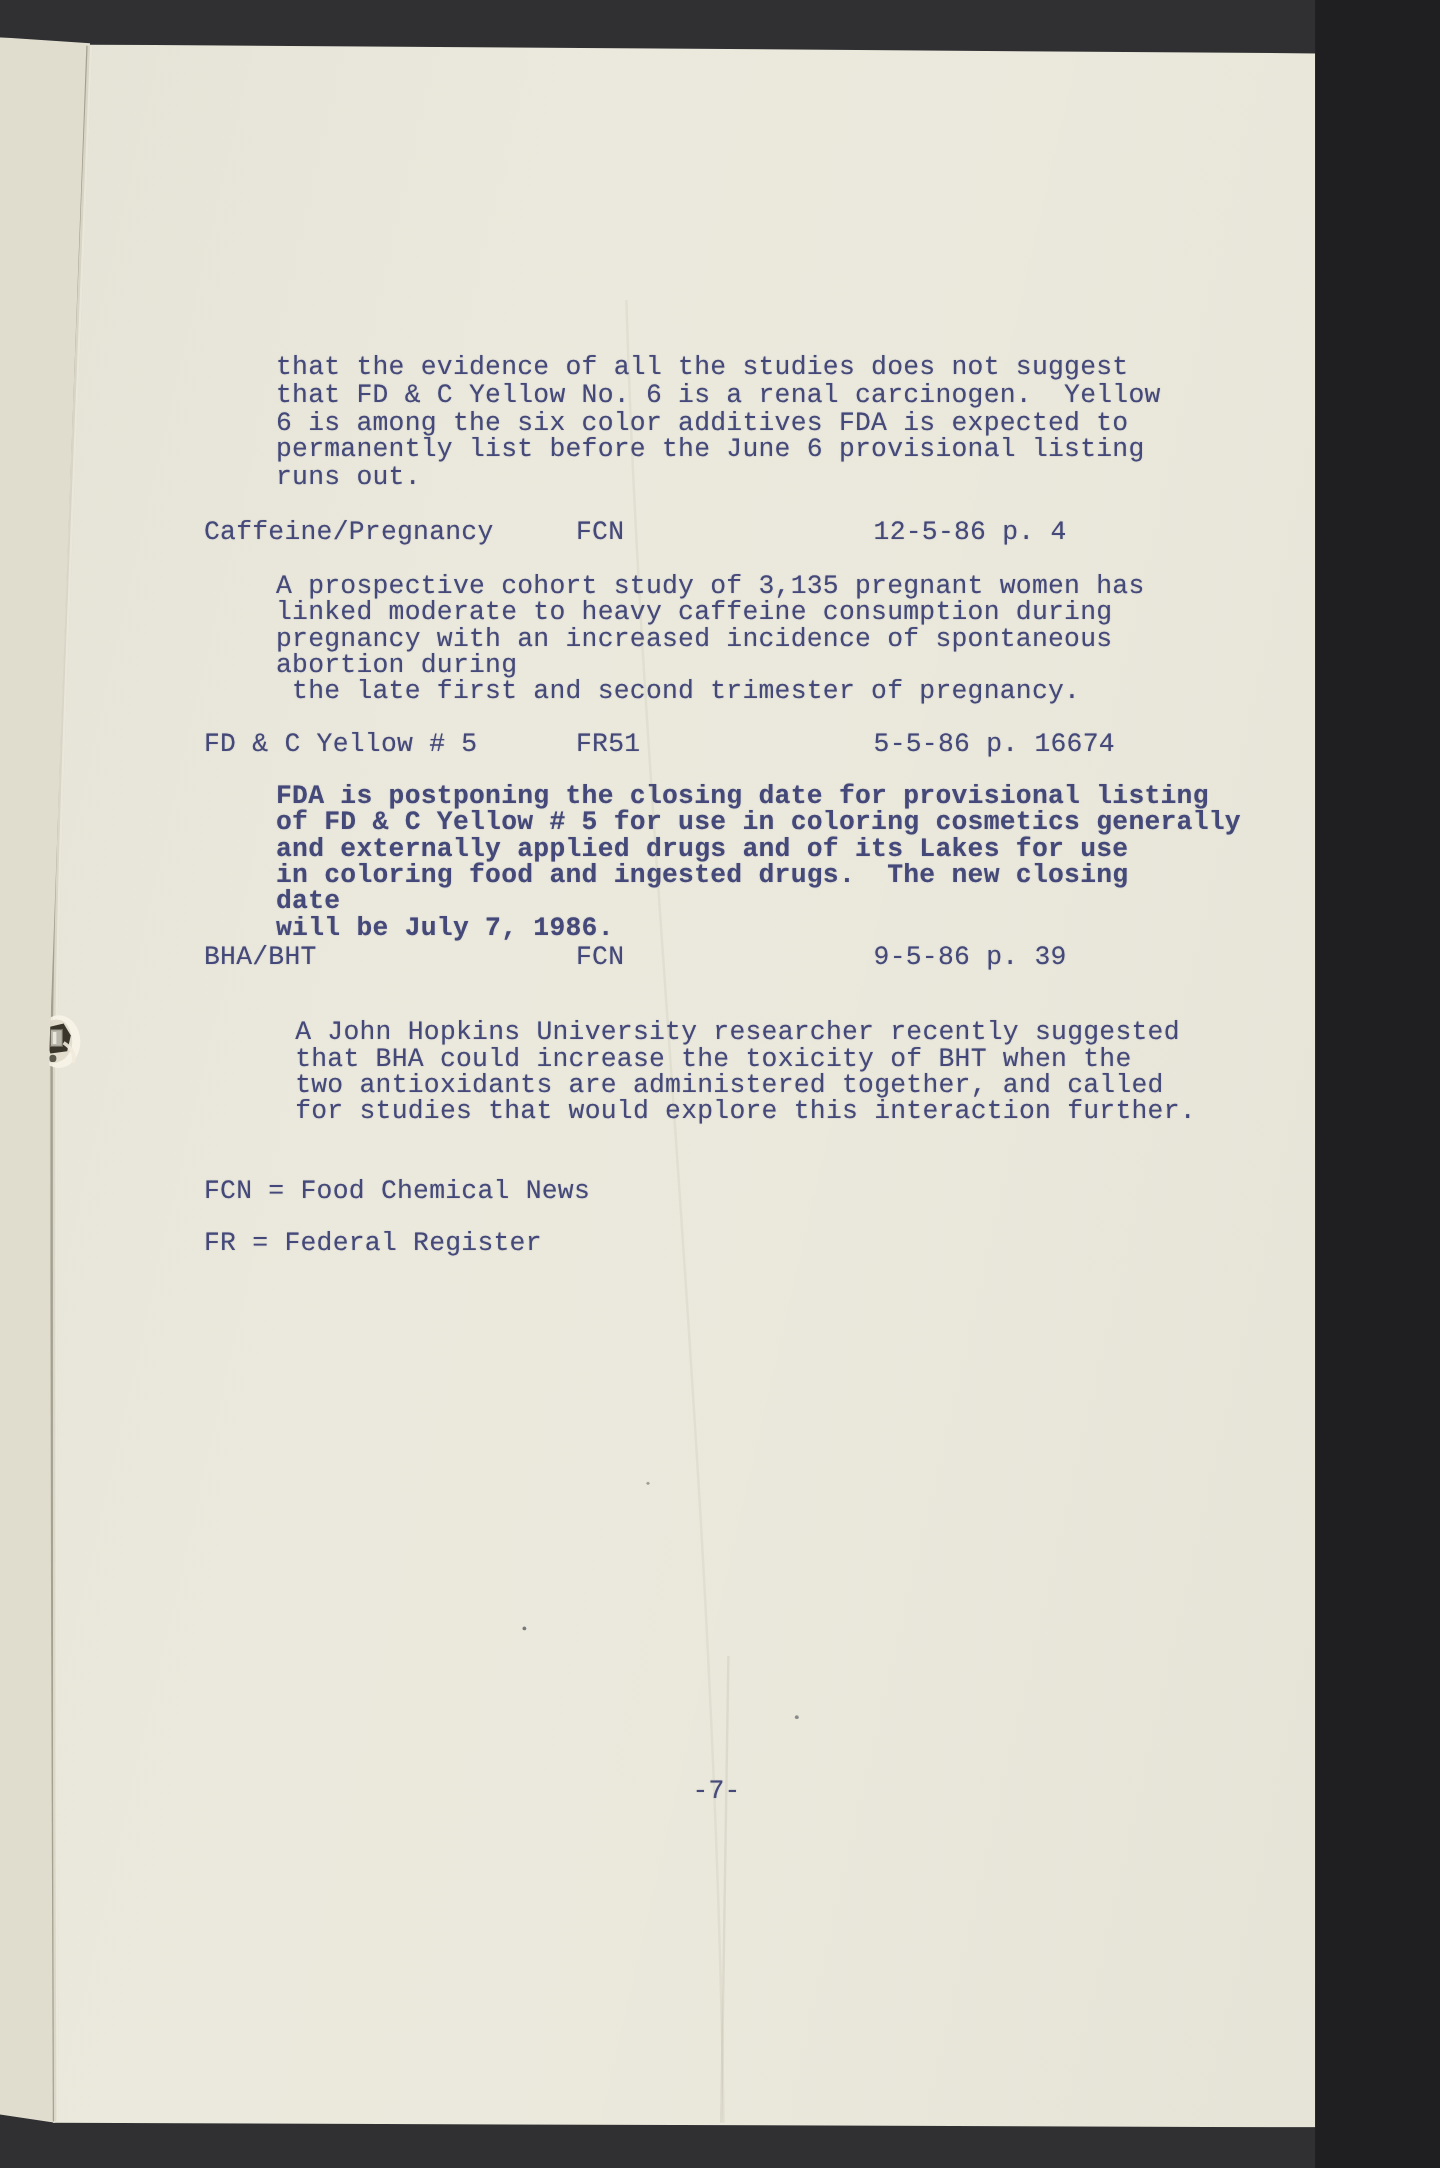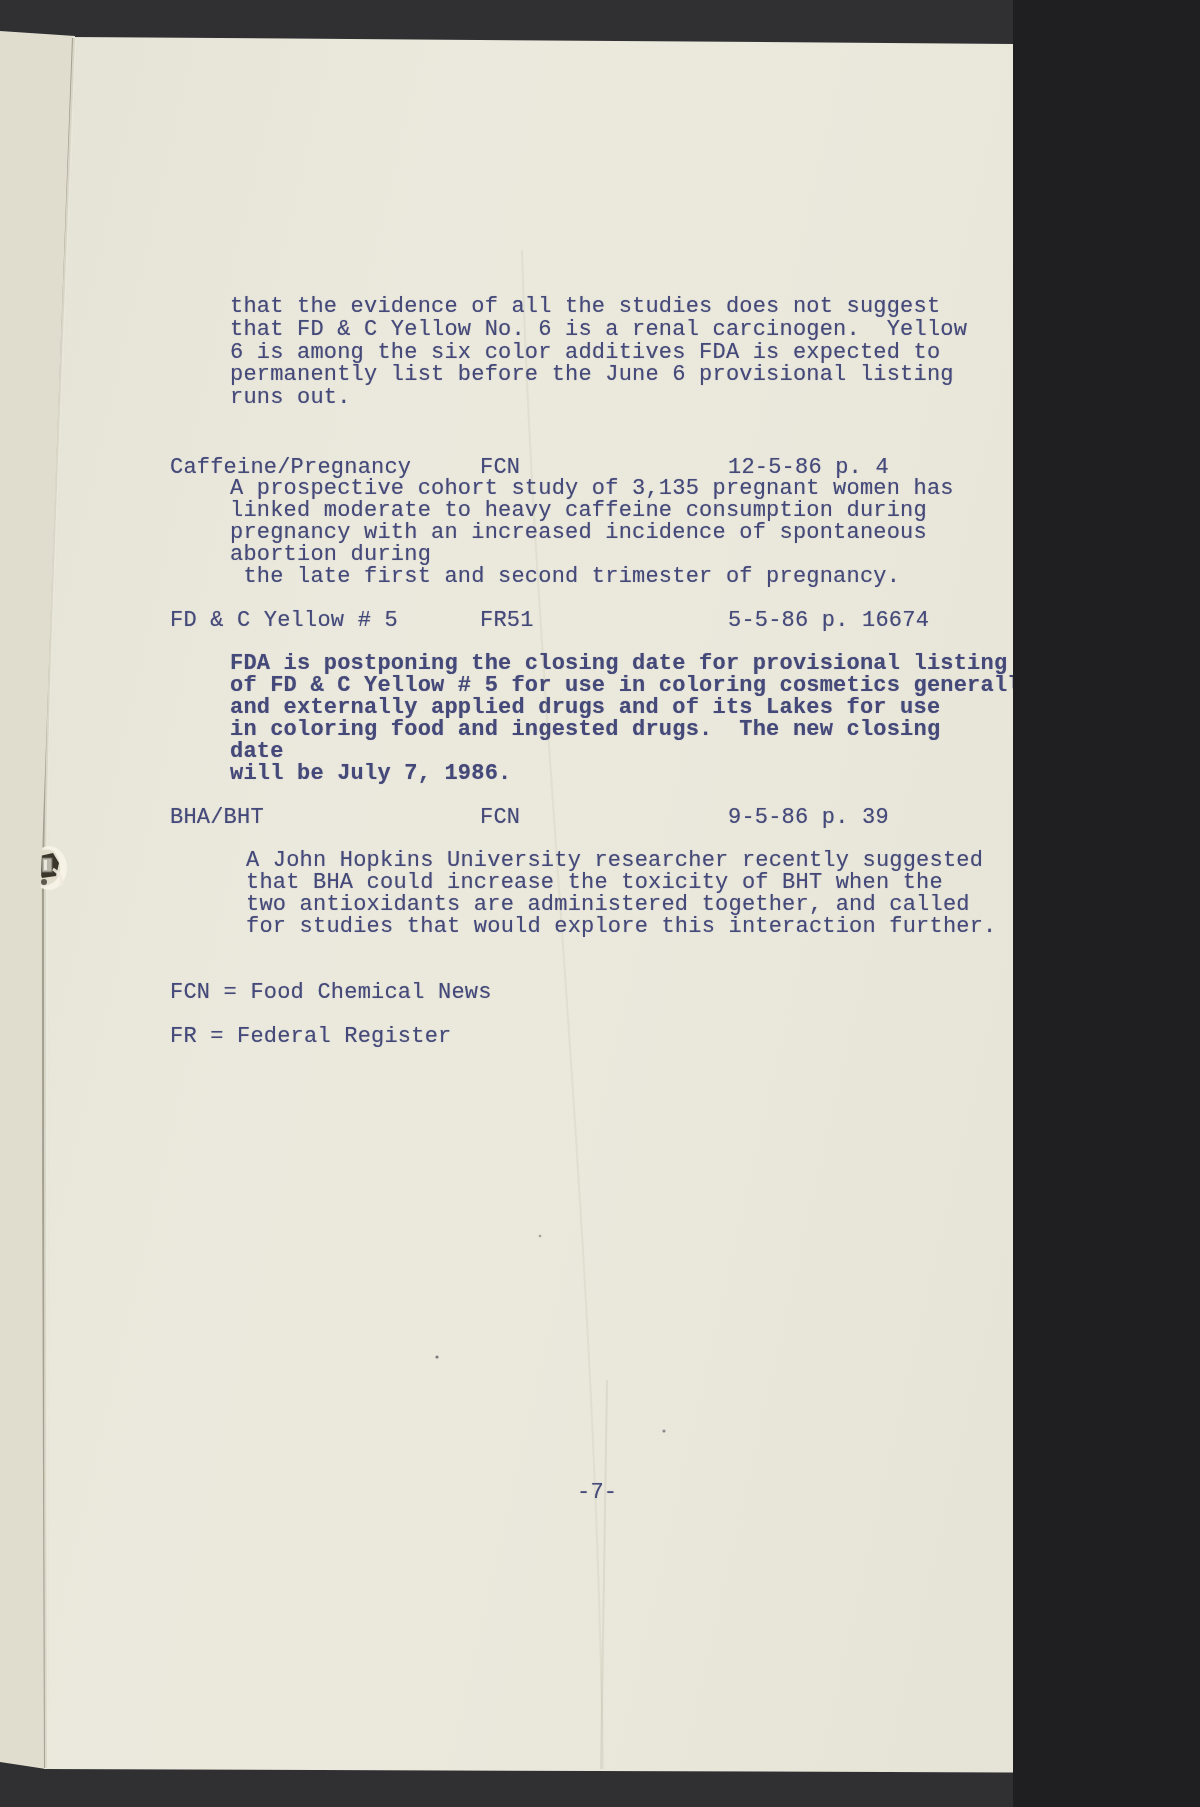--- a/index.html
+++ b/index.html
@@ -5,21 +5,21 @@
   :root{
     --background:#303033;
     --paper:#eae8db;
     --paper-edge:#e0ddcf;
     --ink:#444979;
   }
   html,body{margin:0;padding:0;}
   body{background:#1f1f22;}
   .stage{
     position:relative;
-    width:1013px;height:1807px;
+    width:1096px;height:1807px;
     background:var(--background);
     overflow:hidden;
     font-family:"Liberation Mono","DejaVu Sans Mono",monospace;
   }
   .sheet-under{
     position:absolute;inset:0;
     background:var(--paper-edge);
     clip-path:polygon(0px 31px,75px 36px,43px 880px,46px 1769px,0px 1762px);
   }
   .paper{
@@ -59,21 +59,21 @@
 
     <div class="text-layer">
 
       <div class="tblock intro" style="left:230px;top:296px;">that the evidence of all the studies does not suggest
 that FD &amp; C Yellow No. 6 is a renal carcinogen.  Yellow
 6 is among the six color additives FDA is expected to
 permanently list before the June 6 provisional listing
 runs out.</div>
 
       <div>
-        <div class="entry-header" style="top:431px;margin-top:24px;">
+        <div class="entry-header" style="top:431px;">
           <span class="col col-title">Caffeine/Pregnancy</span>
           <span class="col col-source">FCN</span>
           <span class="col col-ref">12-5-86 p. 4</span>
         </div>
         <div class="tblock" style="left:230px;top:478px;">A prospective cohort study of 3,135 pregnant women has
 linked moderate to heavy caffeine consumption during
 pregnancy with an increased incidence of spontaneous
 abortion during
  the late first and second trimester of pregnancy.</div>
       </div>
@@ -86,21 +86,21 @@
         </div>
         <div class="tblock" style="left:230px;top:653px;font-weight:bold;">FDA is postponing the closing date for provisional listing
 of FD &amp; C Yellow # 5 for use in coloring cosmetics generally
 and externally applied drugs and of its Lakes for use
 in coloring food and ingested drugs.  The new closing
 date
 will be July 7, 1986.</div>
       </div>
 
       <div>
-        <div class="entry-header" style="top:805px;">
+        <div class="entry-header" style="top:785px;">
           <span class="col col-title">BHA/BHT</span>
           <span class="col col-source">FCN</span>
           <span class="col col-ref">9-5-86 p. 39</span>
         </div>
         <div class="tblock" style="left:246px;top:850px;">A John Hopkins University researcher recently suggested
 that BHA could increase the toxicity of BHT when the
 two antioxidants are administered together, and called
 for studies that would explore this interaction further.</div>
       </div>
 

